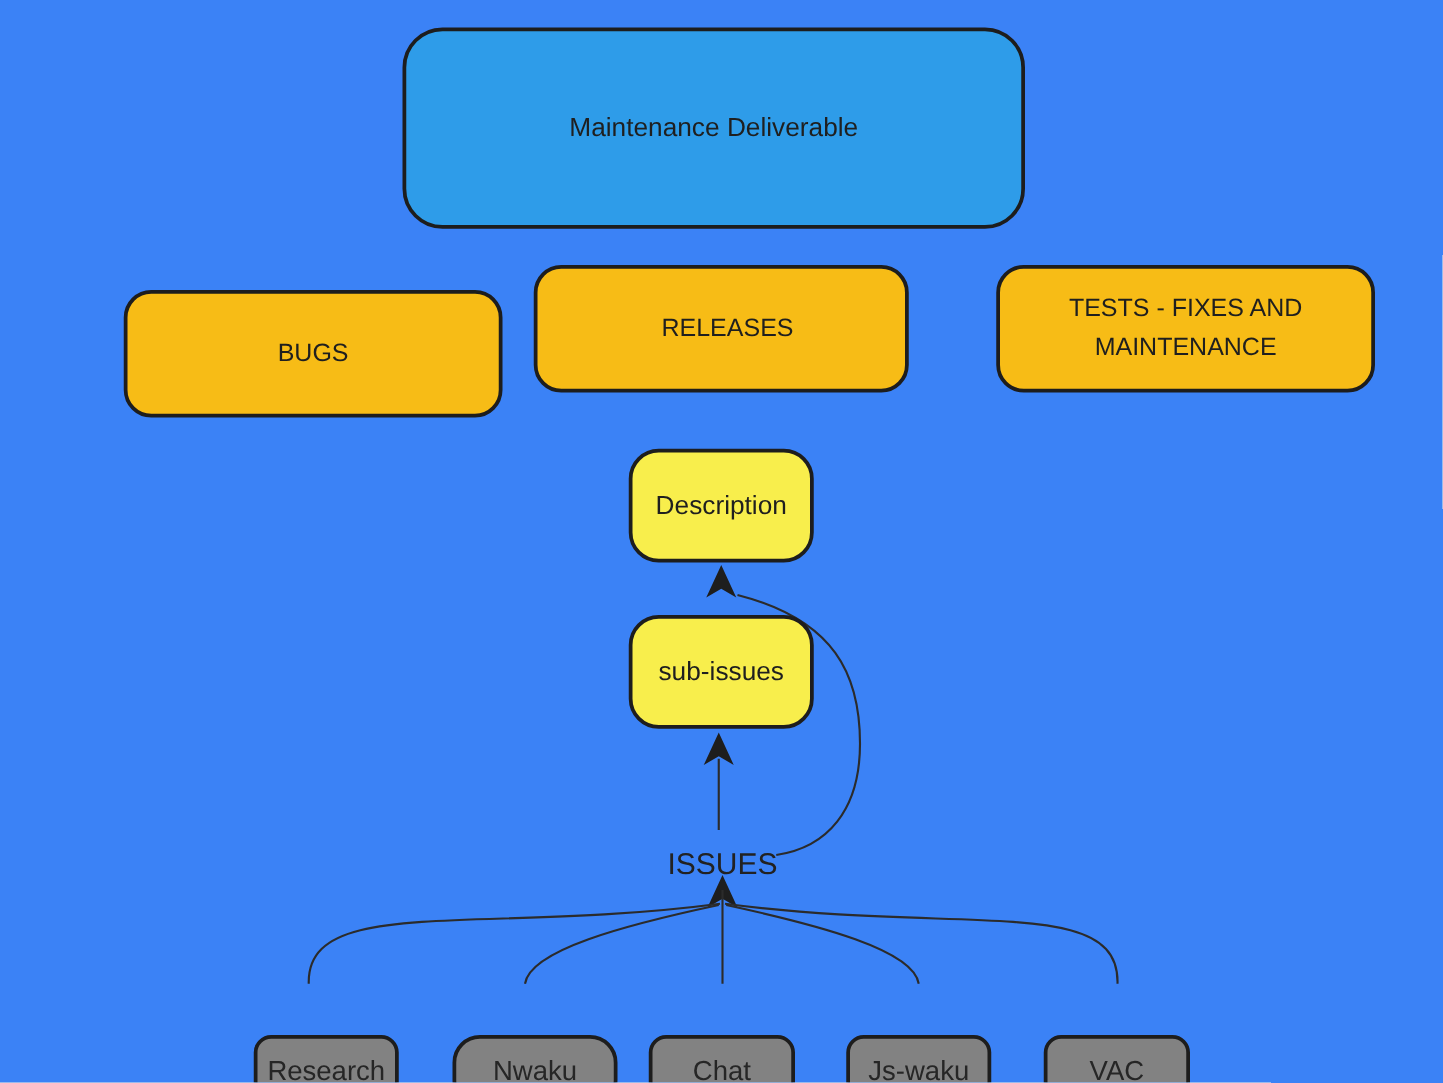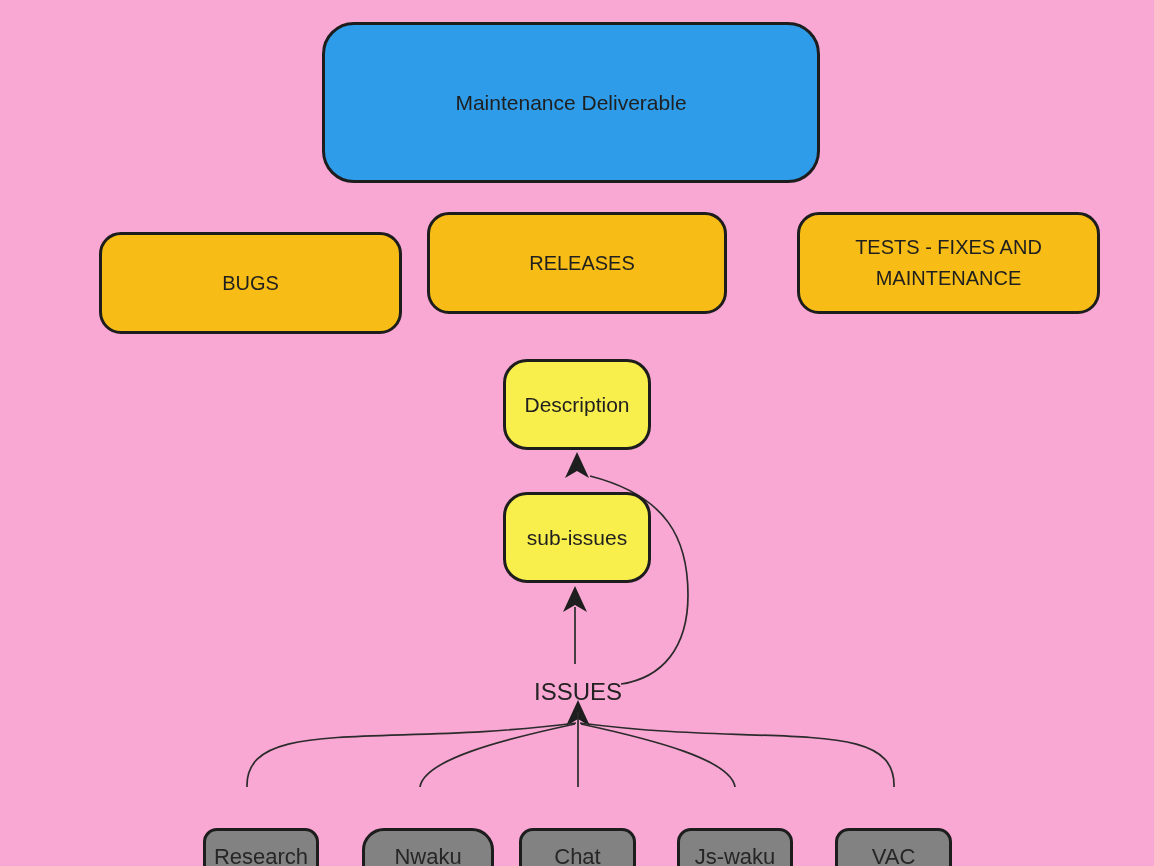--- a/index.html
+++ b/index.html
@@ -5,21 +5,21 @@
   html, body {
     margin: 0;
     padding: 0;
     background: #e6e6e6;
     font-family: "Liberation Sans", "DejaVu Sans", sans-serif;
   }
   .canvas {
     position: relative;
     width: 1154px;
     height: 866px;
-    background: #f9a8d4;
+    background: #3b82f6;
     overflow: hidden;
   }
   .wires {
     position: absolute;
     left: 0; top: 0;
     width: 1154px;
     height: 866px;
     pointer-events: none;
   }
   .wires path, .wires line {

